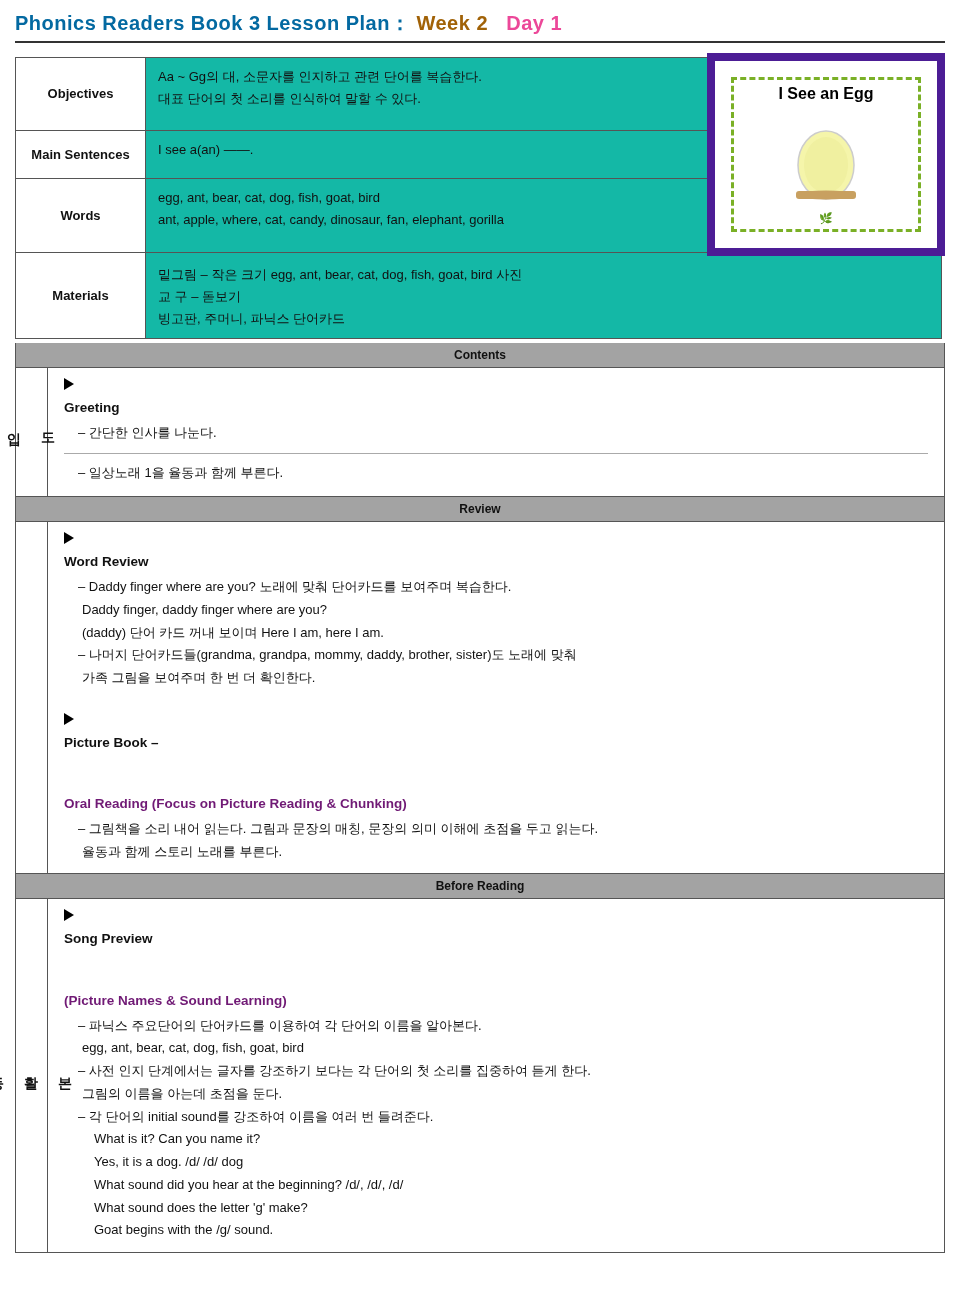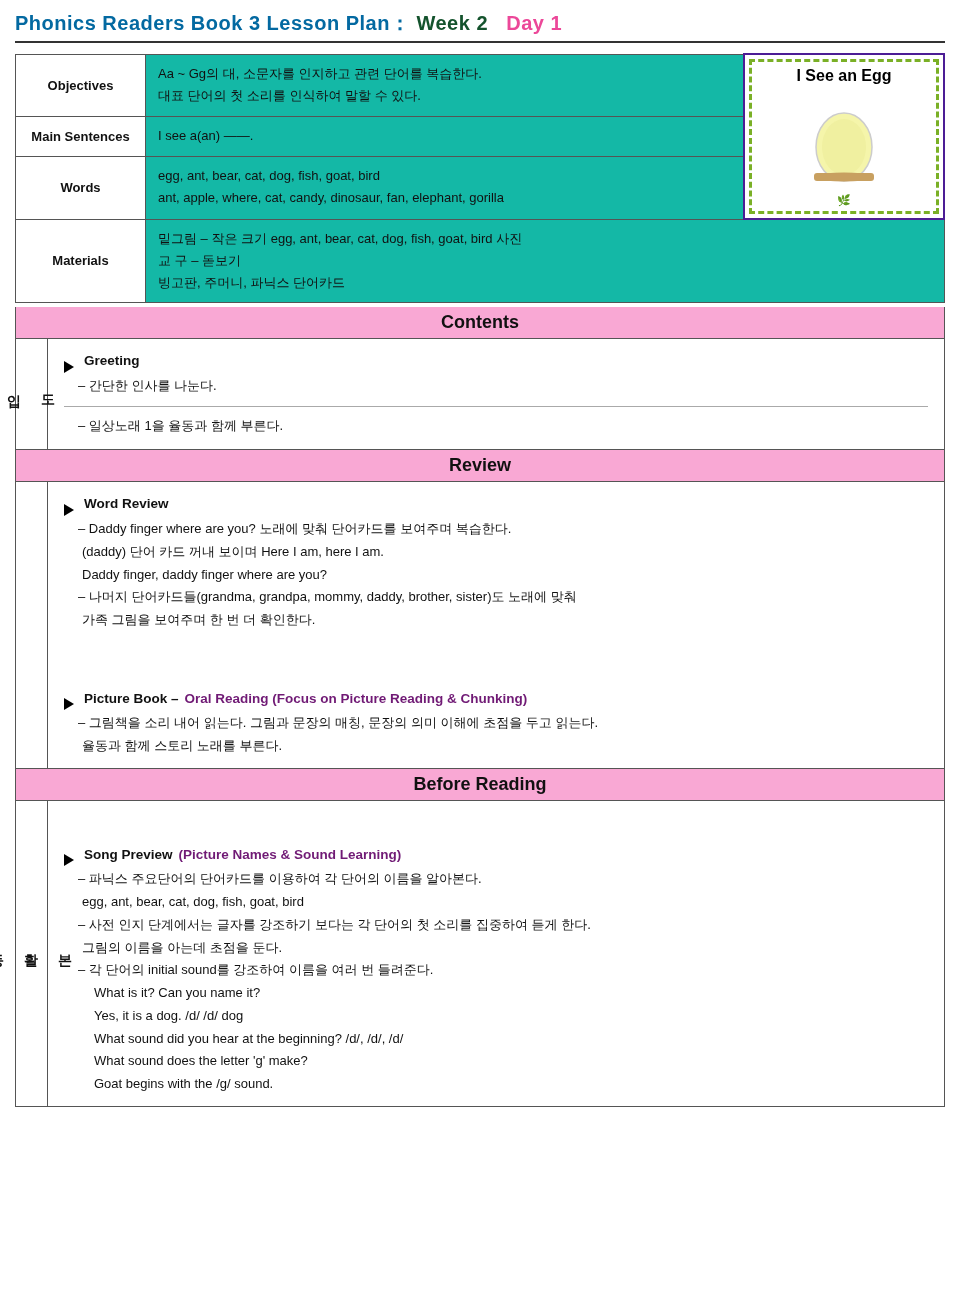--- a/index.html
+++ b/index.html
@@ -17,21 +17,21 @@
     
     .page-title {
       font-size: 20px;
       font-weight: bold;
       margin-bottom: 10px;
       padding-bottom: 4px;
       border-bottom: 2px solid #333;
       letter-spacing: 0.5px;
     }
     .title-black { color: #0369a1; }
-    .title-blue { color: #14532d; }
+    .title-blue { color: #a16207; }
     .title-green { color: #ec4899; margin-top: 23px; }
 
     
     .info-table {
       width: 100%;
       border-collapse: collapse;
       margin-bottom: 4px;
     }
     .info-table td {
       border: 1px solid #555;
@@ -46,22 +46,22 @@
       background: #fff;
     }
     .info-table .content-cell {
       background: #14b8a6;
       line-height: 1.7;
     }
     .info-table .image-cell {
       width: 200px;
       vertical-align: middle;
       text-align: center;
-      border: 2px solid #4c1d95;
-      padding: 0;
+      border: 8px solid #4c1d95;
+      padding: 12px;
     }
     .book-cover {
       width: 190px;
       height: 155px;
       background: #fff;
       border: 3px dashed #7ab026;
       display: flex;
       flex-direction: column;
       align-items: center;
       justify-content: center;
@@ -83,24 +83,24 @@
       margin-top: 6px;
     }
 
     
     .contents-wrapper {
       width: 100%;
       border: 1px solid #555;
       border-top: none;
     }
     .section-header {
-      background: #f9a8d4;
+      background: #a3a3a3;
       text-align: center;
       font-weight: bold;
-      font-size: 18px;
+      font-size: 12px;
       padding: 5px 0;
       border-bottom: 1px solid #555;
     }
     .contents-body {
       display: flex;
       width: 100%;
     }
     .left-label {
       width: 32px;
       background: #fff;
@@ -123,22 +123,23 @@
     }
     .section-divider {
       border-top: 1px solid #aaa;
       margin: 8px 0;
     }
     .section-title {
       font-weight: bold;
       font-size: 13.5px;
       margin-bottom: 2px;
       display: flex;
-      align-items: flex-end;
+      align-items: flex-start;
       gap: 6px;
+      flex-direction: column;
     }
     .triangle {
       display: inline-block;
       width: 0; height: 0;
       border-top: 6px solid transparent;
       border-bottom: 6px solid transparent;
       border-left: 10px solid #000;
       margin-right: 4px;
     }
     .note-text {
@@ -258,22 +259,22 @@
       <div class="section-header">Review</div>
       <div class="review-body contents-body">
         <div style="width:32px; border-right:1px solid #555;"></div>
         <div class="section-content">
           
           <div class="section-title">
             <span class="triangle"></span>
             <span>Word Review</span>
           </div>
           <div class="dash-item">– Daddy finger where are you? 노래에 맞춰 단어카드를 보여주며 복습한다.</div>
+          <div class="indent-block">Daddy finger, daddy finger where are you?</div>
           <div class="indent-block">(daddy) 단어 카드 꺼내 보이며 Here I am, here I am.</div>
-          <div class="indent-block">Daddy finger, daddy finger where are you?</div>
           <div class="dash-item">– 나머지 단어카드들(grandma, grandpa, mommy, daddy, brother, sister)도 노래에 맞춰</div>
           <div class="indent-block">가족 그림을 보여주며 한 번 더 확인한다.</div>
 
           <br>
 
           
           <div class="section-title">
             <span class="triangle"></span>
             <span>Picture Book – </span>
               <span class="blue-text">Oral Reading (Focus on Picture Reading &amp; Chunking)</span>

